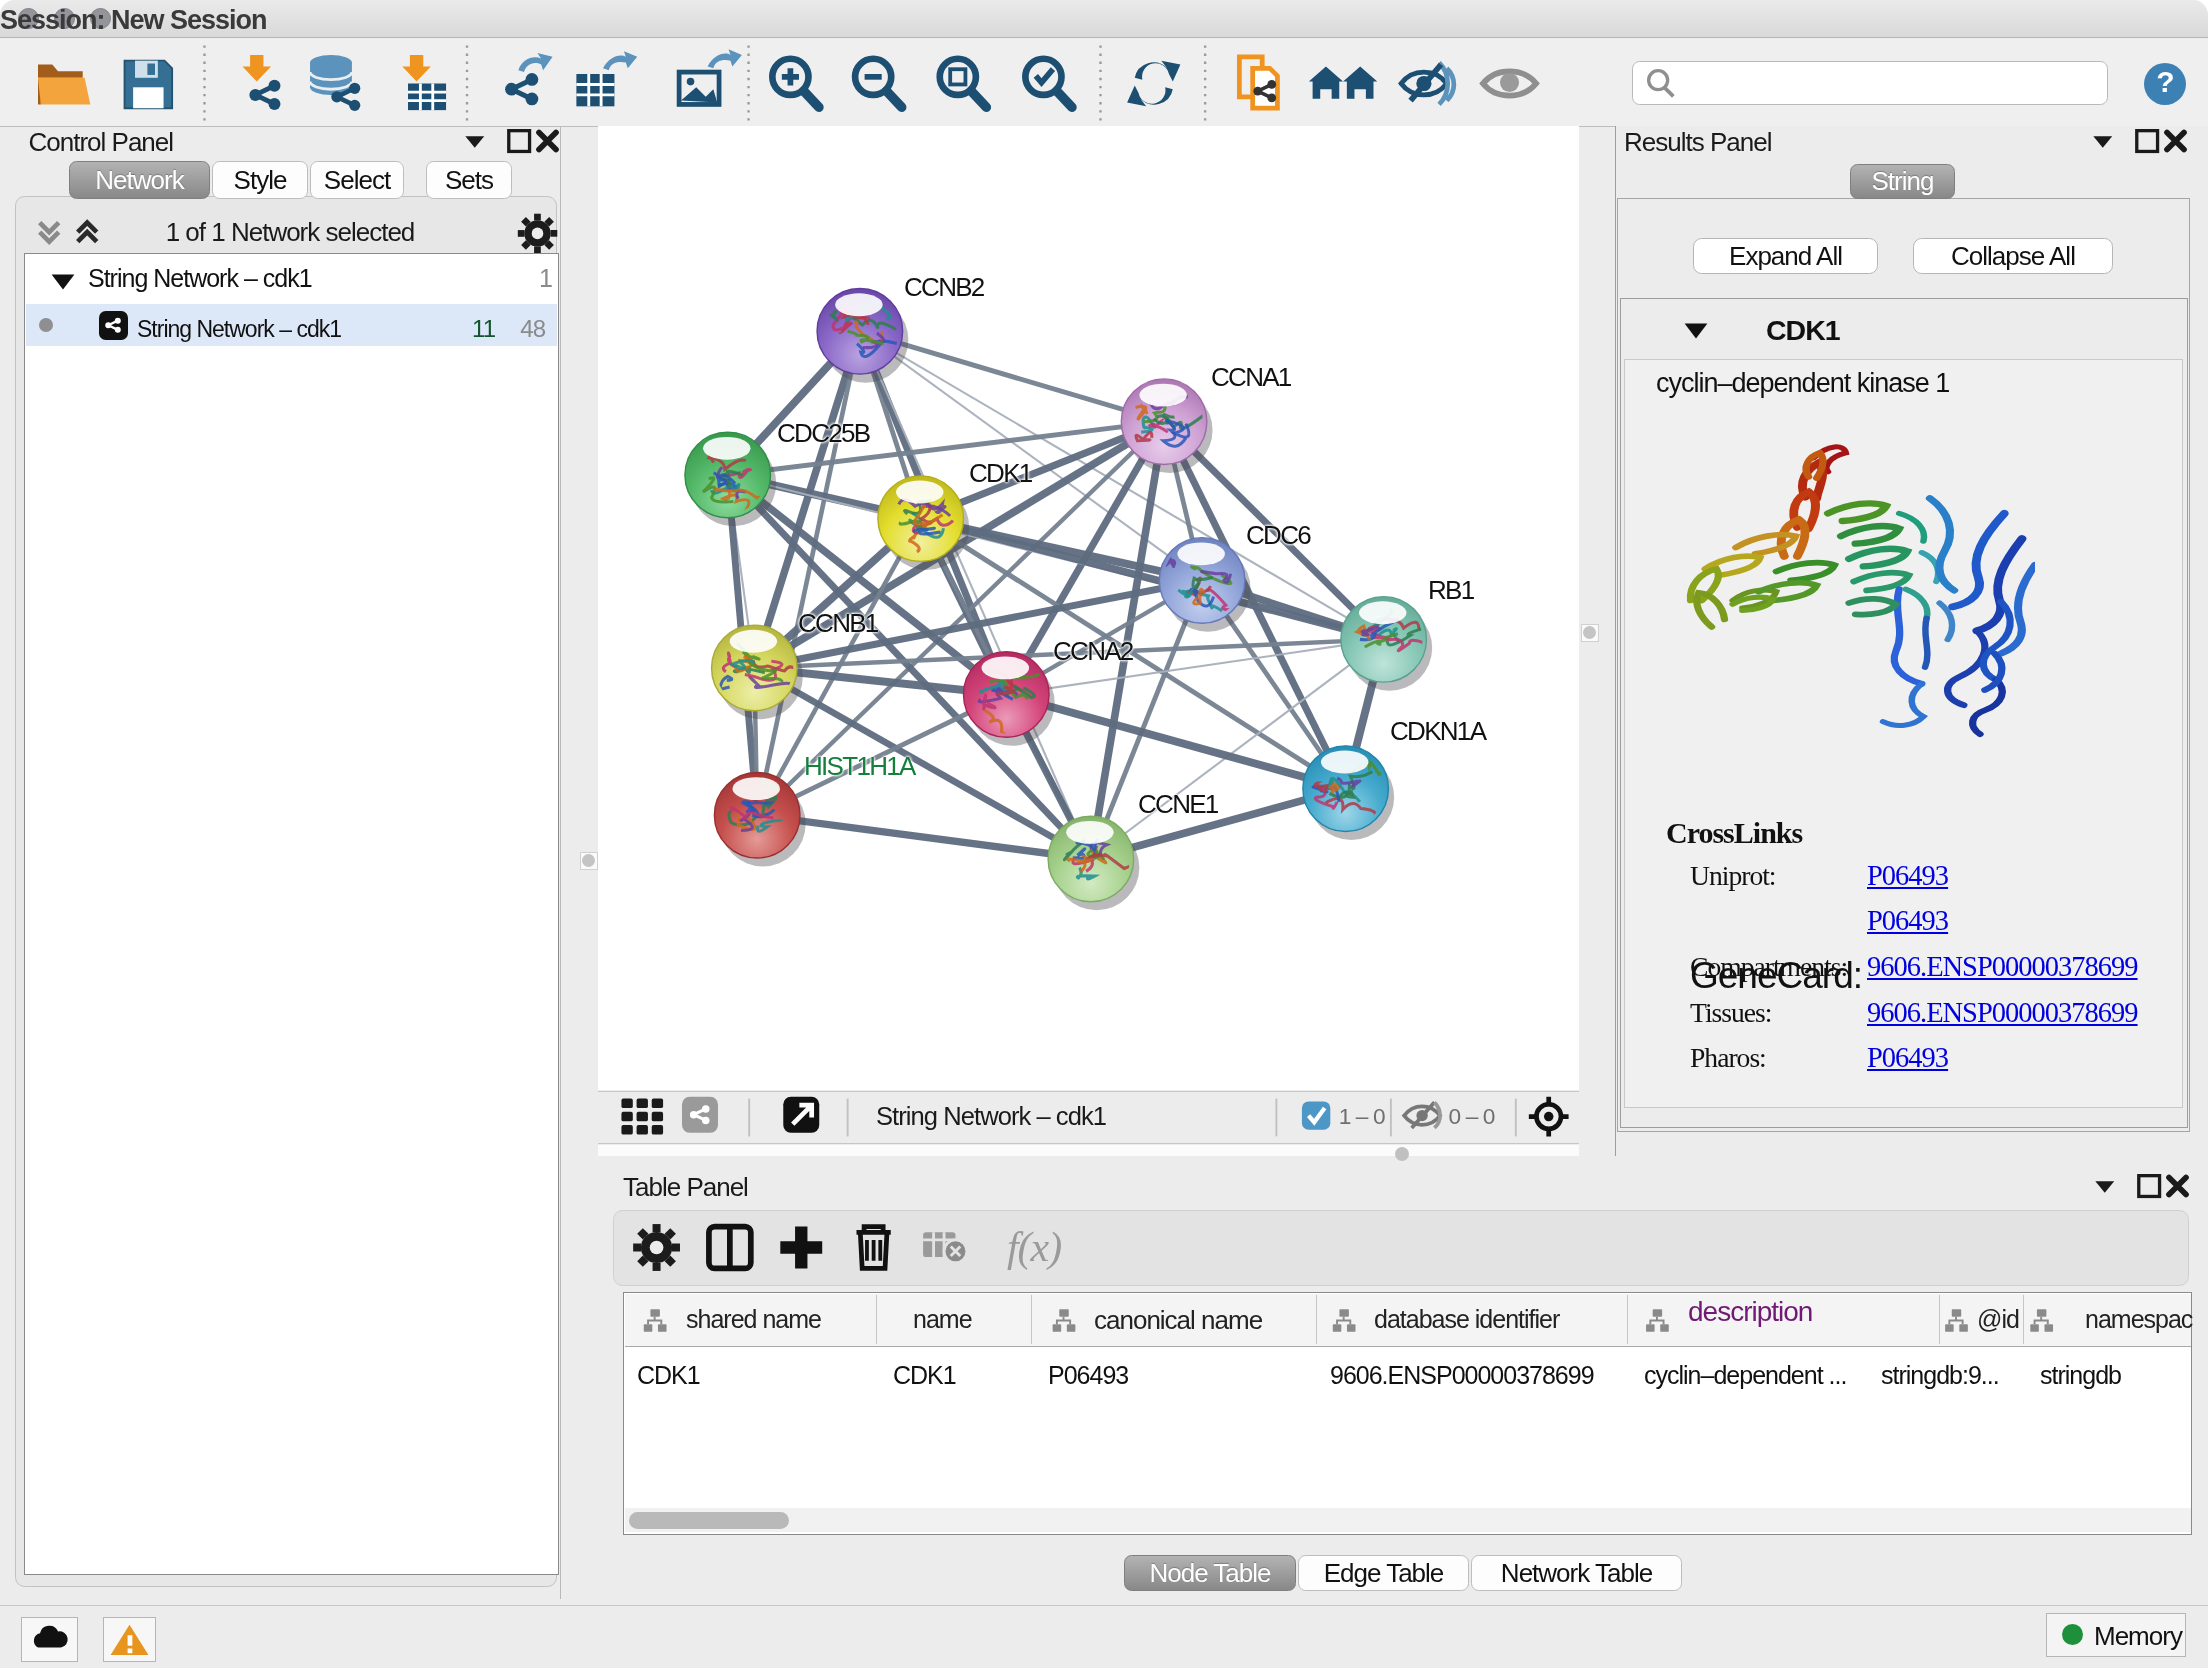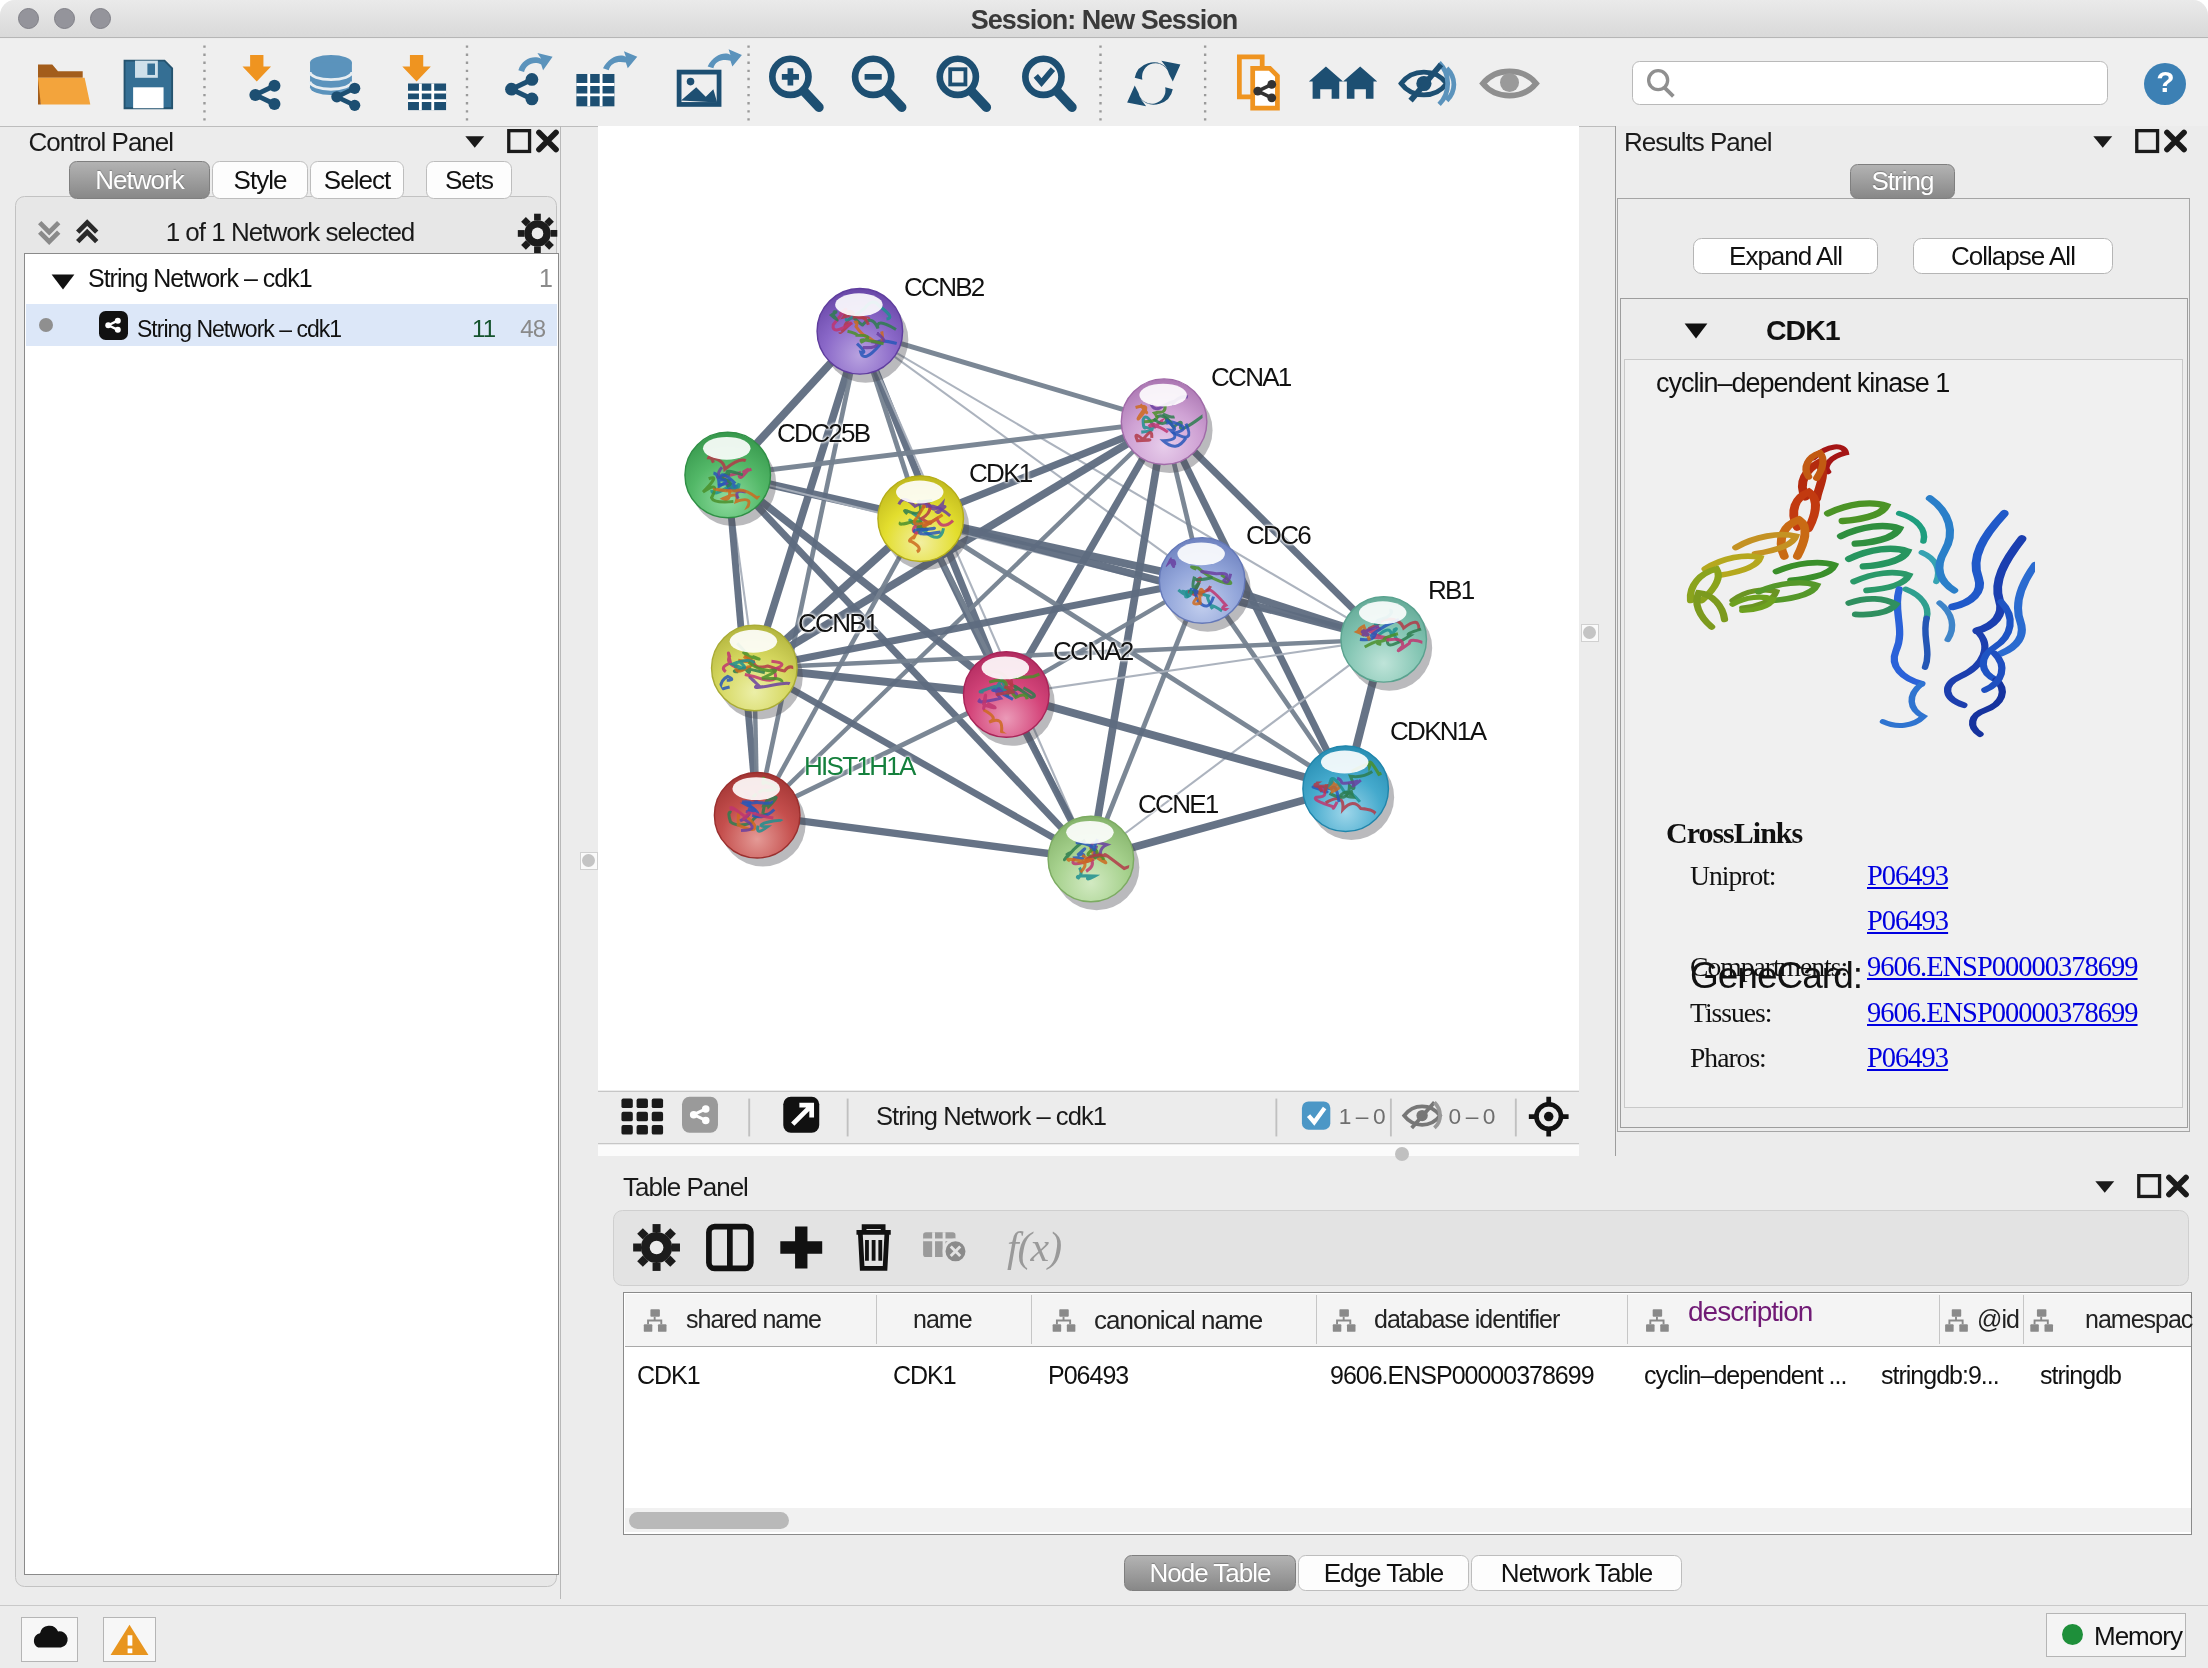--- a/index.html
+++ b/index.html
@@ -1,20 +1,20 @@
 <!DOCTYPE html>
 <html style="font-size:15px"><head><meta charset="utf-8"><style>
 *{margin:0;padding:0;box-sizing:border-box}
 html,body{width:2208px;height:1668px;background:#fff;font-family:"Liberation Sans",sans-serif;-webkit-font-smoothing:antialiased;letter-spacing:-1px}
 .win{position:absolute;inset:0;background:#ececec;border-radius:15px 15px 0 0;overflow:hidden}
 .abs{position:absolute;transform:translateZ(0)}
 .hdr{font-size:26px;color:#1a1a1a}
 .titlebar{position:absolute;left:0;top:0;width:2208px;height:38px;background:linear-gradient(#eaeaea,#d9d9d9);border-bottom:1px solid #b6b6b6;border-radius:15px 15px 0 0}
 .tl{position:absolute;top:7.6px;width:21px;height:21px;border-radius:50%;background:#94949b;border:1px solid #7f7f86}
-.title{position:absolute;top:4.8px;width:100%;text-align:center;font-size:27px;font-weight:600;color:#3a3a3a}
+.title{position:absolute;top:4.8px;width:100%;font-size:27px;font-weight:600;color:#3a3a3a}
 .toolbar{position:absolute;left:0;top:39px;width:2208px;height:88px;background:#efefef;border-bottom:1.9px solid #bdbdbd}
 .tab{position:absolute;height:38px;border:1px solid #bdbdbd;background:#fdfdfd;color:#111;font-size:26px;text-align:center;border-radius:7.6px 7.6px 7.6px 7.6px;line-height:36px}
 .tabsel{background:linear-gradient(#b3b3b3,#888888);color:#fff;border-color:#7f7f7f;text-shadow:0 -1px 1px rgba(0,0,0,.25)}
 .btn{position:absolute;background:#ffffff;border:1.4px solid #b5b5b5;border-radius:8.6px;font-size:26px;color:#111;text-align:center}
 a.lnk{color:#0000e0;text-decoration:underline}
 </style></head>
 <body>
 <div class="win">
 <div class="titlebar">
 <div class="tl" style="left:18px"></div>

